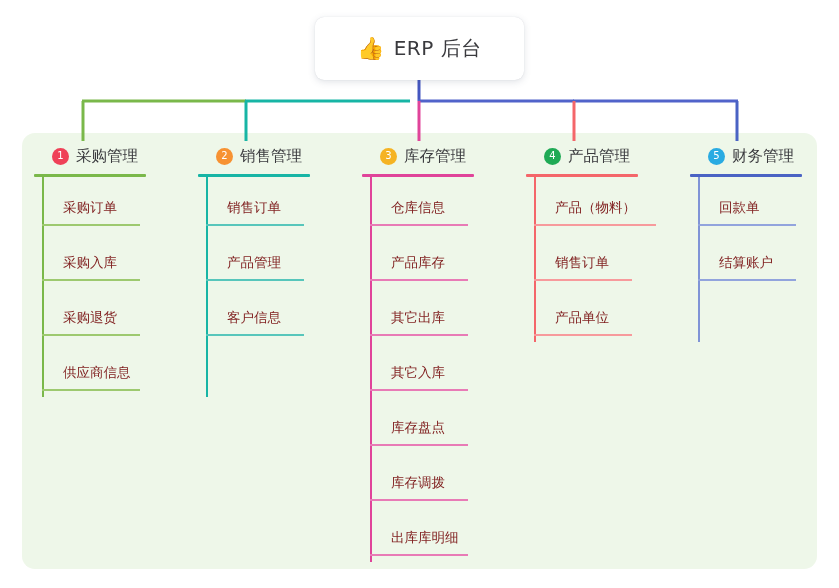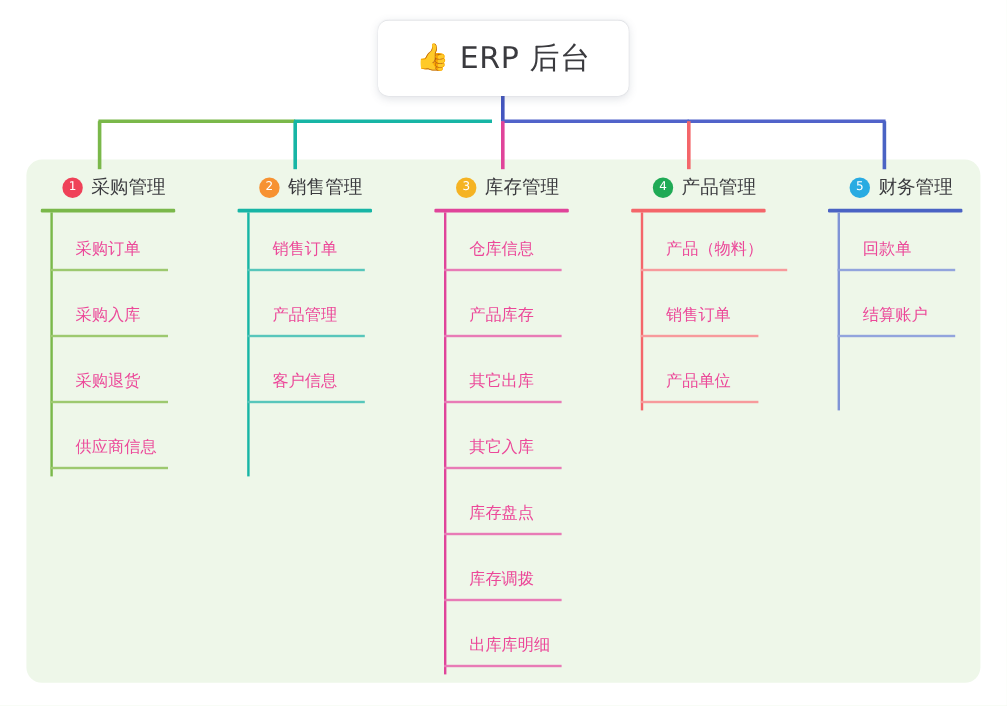--- a/index.html
+++ b/index.html
@@ -19,21 +19,21 @@
     width:209px;height:63px;
     background:#ffffff;
     border-radius:9px;
     box-shadow:0 2px 7px rgba(80,90,110,.17), 0 0 1px rgba(80,90,110,.22);
     display:flex;align-items:center;justify-content:center;
     box-sizing:border-box;
   }
   .title-inner{display:flex;align-items:center;gap:9px;}
   .title-emoji{font-size:22px;line-height:1;}
   .title-text{
-    font-size:25px;color:#3a3a3e;letter-spacing:.5px;
+    font-size:20px;color:#3a3a3e;letter-spacing:.5px;
     white-space:nowrap;
   }
 
   
   .panel{
     position:absolute;
     left:22px;top:133px;
     width:795px;height:436px;
     background:#eef7e9;
     border-radius:13px;
@@ -65,21 +65,21 @@
   }
 
   .items{position:relative;margin-top:0;}
   .item{
     position:relative;
     height:55px;
   }
   .item-label{
     position:absolute;
     left:29px;top:22px;
-    font-size:13.5px;color:#ec4899;white-space:nowrap;
+    font-size:13.5px;color:#7f1d1d;white-space:nowrap;
   }
   .item-rule{
     position:absolute;
     left:8px;
     top:47px;
     height:1.6px;
   }
   .stem{
     position:absolute;
     left:8px;top:0;

